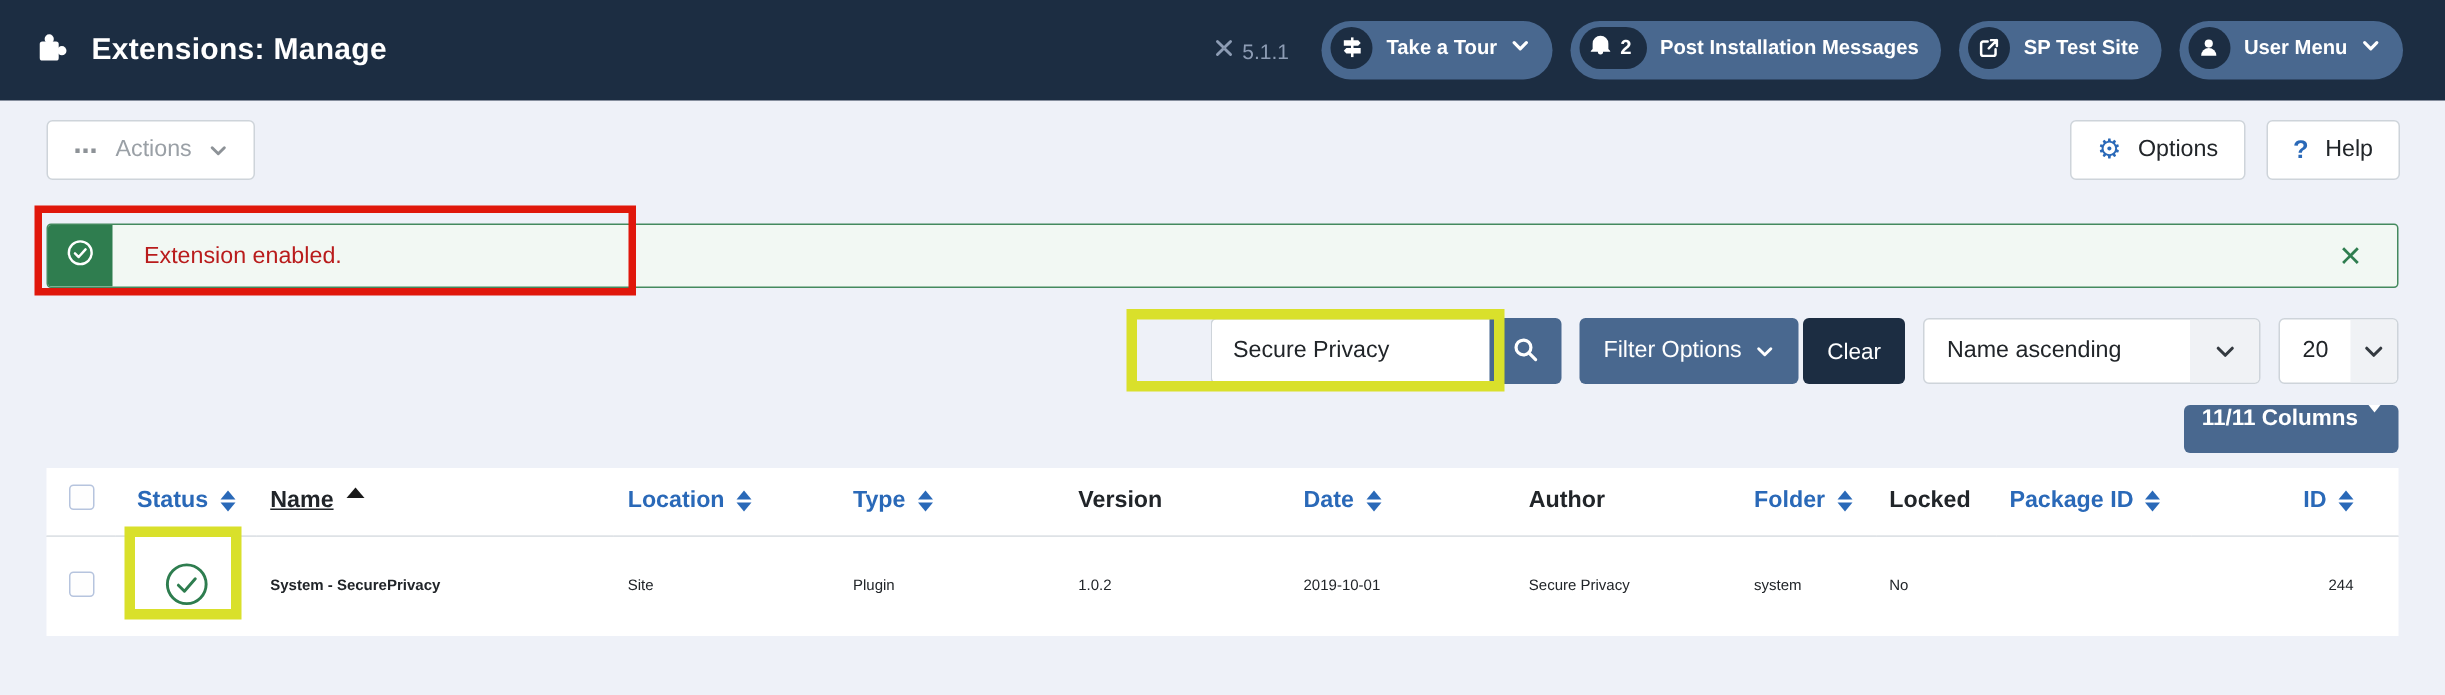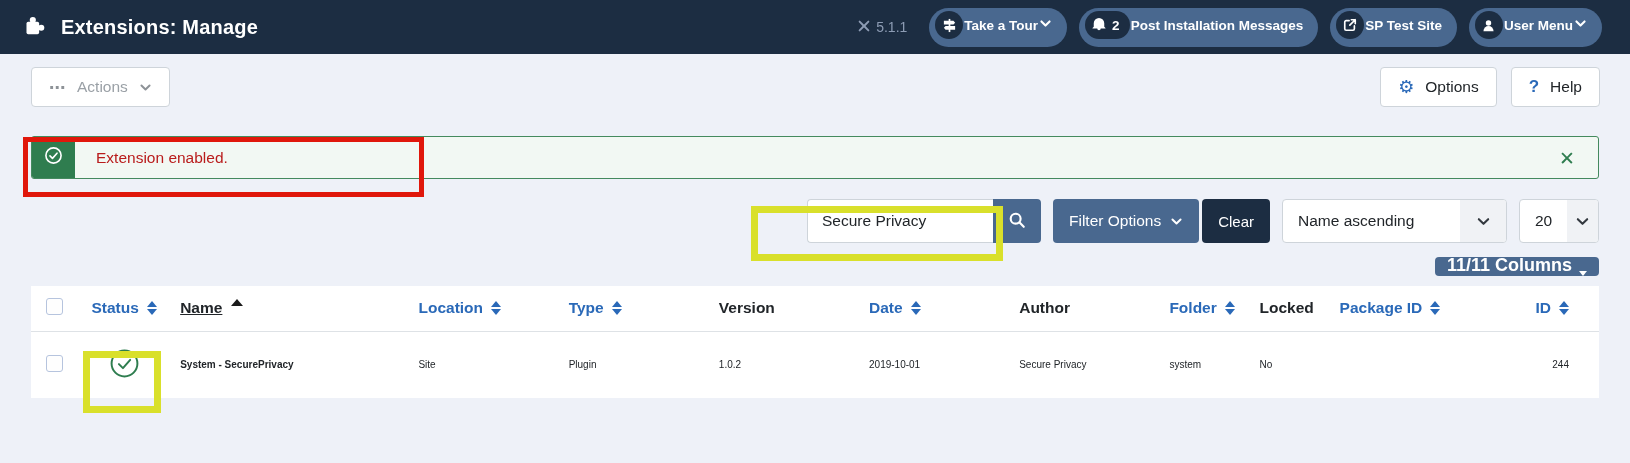--- a/index.html
+++ b/index.html
@@ -4,26 +4,26 @@
 <style>
   * { margin:0; padding:0; box-sizing:border-box; }
   html,body { width:1630px; height:463px; }
   body {
     position:relative; overflow:hidden;
     background:#eef1f8;
     font-family:"Liberation Sans", sans-serif;
     color:#212529; font-size:15.5px;
   }
   
-  .topbar { height:54px; background:#1c2d42; display:flex; align-items:center; justify-content:space-between; padding:0 28px 0 24px; }
+  .topbar { height:67px; background:#1c2d42; display:flex; align-items:center; justify-content:space-between; padding:0 28px 0 24px; }
   .brand { display:flex; align-items:center; gap:14px; }
   .brand-title { color:#fff; font-size:20px; font-weight:700; letter-spacing:.2px; }
   .topbar-right { display:flex; align-items:center; gap:12px; }
   .version { color:#8d9cb4; font-size:14px; display:flex; align-items:center; gap:5px; margin-right:10px; }
-  .pill { display:flex; align-items:center; gap:1px; background:#49688f; border-radius:20px; height:39px; padding:0 15px 4px 6px; color:#fff; font-weight:700; font-size:13.5px; white-space:nowrap; cursor:pointer; }
+  .pill { display:flex; align-items:center; gap:9px; background:#49688f; border-radius:20px; height:39px; padding:0 15px 4px 6px; color:#fff; font-weight:700; font-size:13.5px; white-space:nowrap; cursor:pointer; }
   .icon-circle { width:28px; height:28px; border-radius:14px; background:#1c2d42; display:flex; align-items:center; justify-content:center; flex:0 0 auto; }
   .icon-pill { height:28px; border-radius:14px; background:#1c2d42; display:flex; align-items:center; gap:6px; padding:0 10px 0 7px; }
   .icon-pill .badge { color:#fff; font-weight:700; font-size:13.5px; }
   
   .toolbar { display:flex; justify-content:space-between; align-items:flex-start; padding:13px 30px 0 31px; }
   .tb-group { display:flex; gap:14px; }
   .btn { display:inline-flex; align-items:center; gap:11px; background:#fff; border:1px solid #ced4da; border-radius:4px; height:40px; padding:0 17px; font-size:15.5px; color:#212529; cursor:pointer; }
   .btn.disabled { color:#9aa0a6; cursor:default; }
   .glyph { font-family:"DejaVu Sans", sans-serif; }
   .ellipsis-glyph { color:#8d9297; font-weight:700; font-size:16px; letter-spacing:1px; }
@@ -41,21 +41,21 @@
   .search-btn { width:48px; height:44px; background:#49688f; border:none; border-radius:0 4px 4px 0; display:flex; align-items:center; justify-content:center; cursor:pointer; }
   .btn-steel { display:inline-flex; align-items:center; gap:9px; background:#49688f; color:#fff; height:44px; border:none; border-radius:4px; padding:0 16px; font-size:15.5px; font-family:inherit; cursor:pointer; }
   .btn-navy { display:inline-flex; align-items:center; background:#1c2d42; color:#fff; height:44px; border:none; border-radius:4px; padding:0 16px; font-size:15px; font-family:inherit; cursor:pointer; margin-left:-9px; }
   .select { display:flex; align-items:stretch; height:44px; border:1px solid #ced4da; border-radius:4px; background:#fff; overflow:hidden; cursor:pointer; }
   .select .val { display:flex; align-items:center; padding:0 15px; }
   .select .chev { width:46px; background:#f0f2f5; display:flex; align-items:center; justify-content:center; }
   .select-sort { width:225px; } .select-sort .val { flex:1; }
   .select-size { width:80px; } .select-size .val { flex:1; justify-content:center; }
   
   .columns-row { display:flex; justify-content:flex-end; padding:14px 31px 0; }
-  .columns-btn { display:inline-flex; align-items:flex-end; gap:7px; background:#49688f; color:#fff; border:none; border-radius:4px; height:19px; padding:0 12px; font-size:18px; font-weight:700; font-family:inherit; cursor:pointer; }
+  .columns-btn { display:inline-flex; align-items:flex-start; gap:7px; background:#49688f; color:#fff; border:none; border-radius:4px; height:32px; padding:0 12px; font-size:15px; font-weight:700; font-family:inherit; cursor:pointer; }
   .caret-down { width:0; height:0; border-left:4px solid transparent; border-right:4px solid transparent; border-top:5px solid #fff; }
   
   .table-wrap { margin:10px 31px 0; background:#fff; }
   table { width:100%; border-collapse:collapse; table-layout:fixed; }
   thead th { height:45px; border-bottom:1px solid #dee2e6; text-align:left; padding:0 9px; font-size:15.5px; font-weight:700; white-space:nowrap; }
   tbody td { height:67px; padding:0 9px; font-size:10px; white-space:nowrap; }
   th.center, td.center { text-align:center; }
   th.right, td.right { text-align:right; padding-right:30px; }
   .th-link { color:#2a69b8; cursor:pointer; display:inline-flex; align-items:center; }
   .th-static { color:#212529; }

